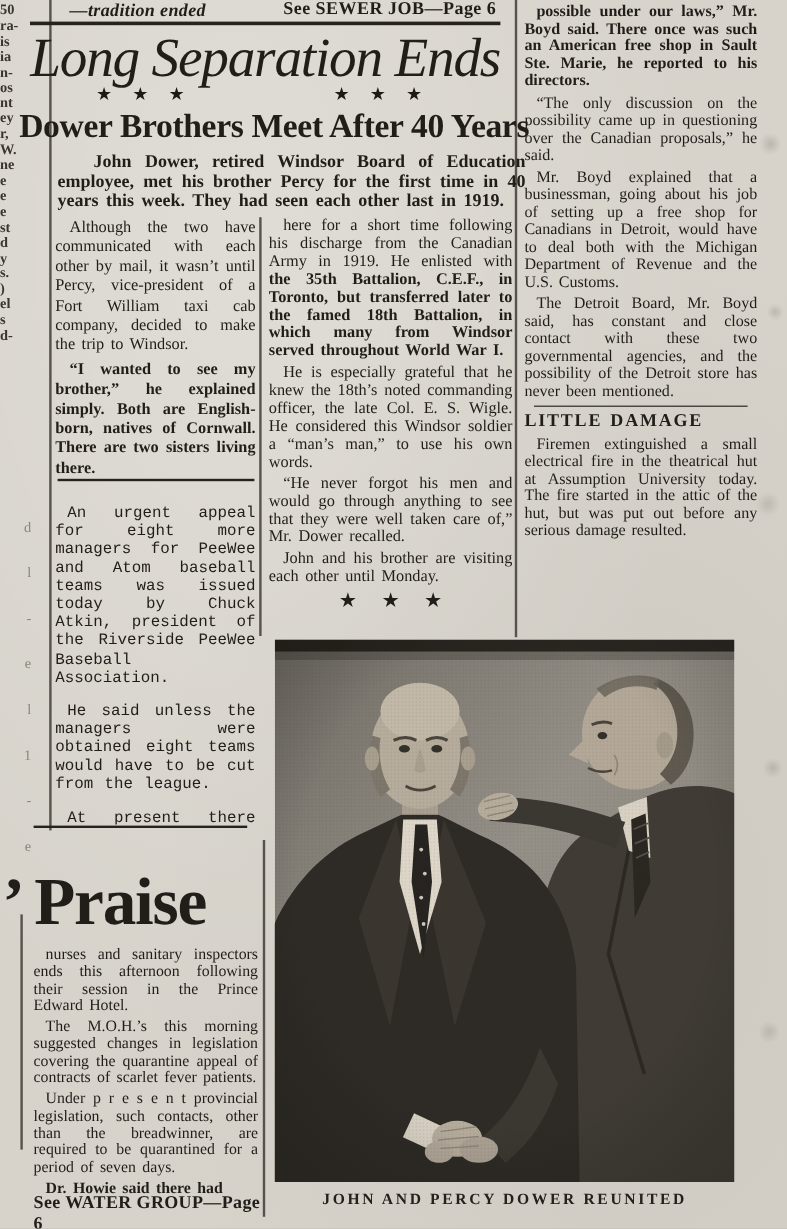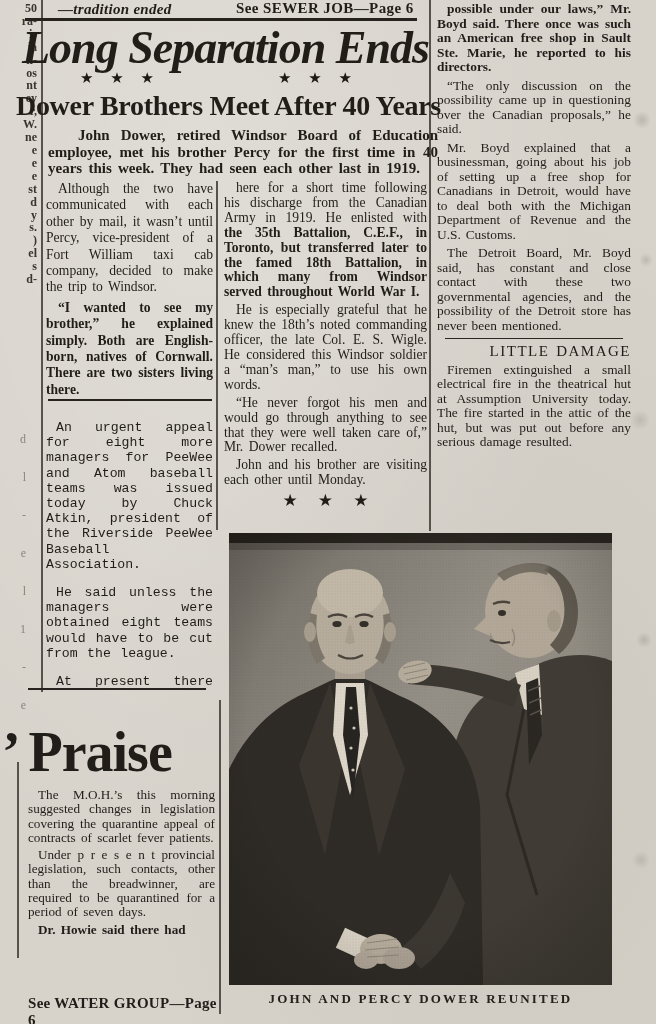--- a/index.html
+++ b/index.html
@@ -16,53 +16,53 @@
   .abs{position:absolute;}
   
   .vrule{position:absolute; width:1.5px; background:#57524b;}
   .hrule{position:absolute; height:2px; background:#26231f;}
   hr.inline{border:none; border-top:1.7px solid #2b2823; margin:5px 8px;}
   
   .mast-left{left:58px; top:1px; font-style:italic; font-weight:bold; font-size:15px; letter-spacing:.3px;text-align:center;}
   .mast-right{left:236px; top:0; font-weight:bold; font-size:15px; letter-spacing:.4px;}
   
   .headline{left:22px; top:21px; width:398px; text-align:center;
-    font-size:46px; font-weight:bold; font-style:italic; letter-spacing:-1px; white-space:nowrap;}
+    font-size:46px; font-weight:normal; font-style:italic; letter-spacing:-1px; white-space:nowrap;}
   .stars{position:absolute; top:69px; font-size:15px; letter-spacing:0; word-spacing:13px; color:#1d1a16;}
   .stars-l{left:80px;} .stars-r{left:278px;}
   .subhead{left:16px; top:90px; width:406px; text-align:center;
     font-size:28px; font-weight:bold; letter-spacing:-.3px; white-space:nowrap;}
   .lead{left:28px; top:127px; width:390px; font-size:15px; line-height:16.6px;
     font-weight:bold; text-align:justify; text-indent:30px; word-spacing:2.5px;margin-left:20px;}
   
   .col{text-align:justify;}
   .col p{margin:0 0 4px 0; text-indent:12px; word-spacing:2px;}
   .col1{left:46px; top:181px; width:167px; font-size:13.6px; line-height:16.4px; height:216px; overflow:hidden;}
   .peewee{left:46px; top:407px; width:167px; font-size:13.2px; line-height:15.2px; height:280px; overflow:hidden; text-align:justify;}
   .peewee h2{margin:2px 0 6px 0; font-size:20px; line-height:23px; font-weight:bold; font-style:italic; text-align:left; letter-spacing:.2px;}
   .peewee p{margin:13px 0 3px 0; text-indent:10px; word-spacing:1.5px;font-family:Liberation Mono, monospace;}
   .col2{left:224px; top:181px; width:203px; font-size:13.6px; line-height:14.9px;}
   .col2 p{margin:0 0 3px 0;}
   .col2-stars{text-align:center; font-size:17px; word-spacing:16px; margin-top:6px;}
   .bold{font-weight:bold;}
   
   .col3{left:437px; top:2px; width:194px; font-size:13.4px; line-height:14.5px;}
   .col3 p{margin:0 0 4px 0; text-indent:10px; word-spacing:1.5px;}
-  .ld-title{text-align:right; font-weight:normal; font-size:15px; letter-spacing:1.5px; margin:4px 0 4px 0; text-indent:0 !important;}
+  .ld-title{text-align:left; font-weight:bold; font-size:15px; letter-spacing:1.5px; margin:4px 0 4px 0; text-indent:0 !important;}
   
   .praise-head{left:2px; top:720px; font-size:56px; font-weight:bold; letter-spacing:-1px;}
   .praise{left:28px; top:788px; width:187px; font-size:13.2px; line-height:14.3px;}
   .praise p{margin:0 0 3px 0; text-indent:10px;}
   .see-water{left:28px; top:995px; width:192px; font-weight:bold; font-size:15px; letter-spacing:.3px;}
   
   .photo{left:229px; top:533px; width:383px; height:452px;}
   .caption{left:229px; top:991px; width:383px; text-align:center;
     font-weight:bold; font-size:13px; letter-spacing:2.2px; color:#24211c;}
   
-  .frags{left:0; top:2px; width:37px; text-align:right; font-size:12px; font-weight:bold; line-height:12.9px; color:#3a362f;}
+  .frags{left:0; top:2px; width:37px; text-align:left; font-size:12px; font-weight:bold; line-height:12.9px; color:#3a362f;}
   .frags span{display:block;}
   .frags2{left:0; top:420px; width:26px; text-align:right; font-size:12px; line-height:38px; color:#6f6a61; opacity:.75;}
   .frags2 span{display:block;}
   
   .smudge{left:628px; top:0; width:28px; height:1024px; opacity:.5;
     background-image:
       radial-gradient(circle 9px at 14px 120px, rgba(105,99,88,.5), transparent),
       radial-gradient(circle 7px at 18px 260px, rgba(105,99,88,.45), transparent),
       radial-gradient(circle 10px at 12px 420px, rgba(105,99,88,.4), transparent),
       radial-gradient(circle 8px at 16px 640px, rgba(105,99,88,.45), transparent),
@@ -152,20 +152,21 @@
     <p>“The only discussion on the possibility came up in questioning over the Canadian proposals,” he said.</p>
     <p>Mr. Boyd explained that a businessman, going about his job of setting up a free shop for Canadians in Detroit, would have to deal both with the Michigan Department of Revenue and the U.S. Customs.</p>
     <p>The Detroit Board, Mr. Boyd said, has constant and close contact with these two governmental agencies, and the possibility of the Detroit store has never been mentioned.</p>
     <hr class="inline">
     <p class="ld-title">LITTLE DAMAGE</p>
     <p>Firemen extinguished a small electrical fire in the theatrical hut at Assumption University today. The fire started in the attic of the hut, but was put out before any serious damage resulted.</p>
   </div>
 
   <div class="abs praise-head">’ Praise</div>
   <div class="abs col praise">
+    <p>nurses and sanitary inspectors ends this afternoon following their session in the Prince Edward Hotel.</p>
     <p>The M.O.H.’s this morning suggested changes in legislation covering the quarantine appeal of contracts of scarlet fever patients.</p>
     <p>Under p r e s e n t provincial legislation, such contacts, other than the breadwinner, are required to be quarantined for a period of seven days.</p>
     <p class="bold">Dr. Howie said there had</p>
   </div>
   <div class="abs see-water">See WATER GROUP—Page 6</div>
 
   <svg class="abs photo" viewBox="0 0 383 452" role="img">
     <defs>
       <linearGradient id="bgG" x1="0" y1="0" x2="1" y2="1">
         <stop offset="0" stop-color="#6f6b63"></stop>

